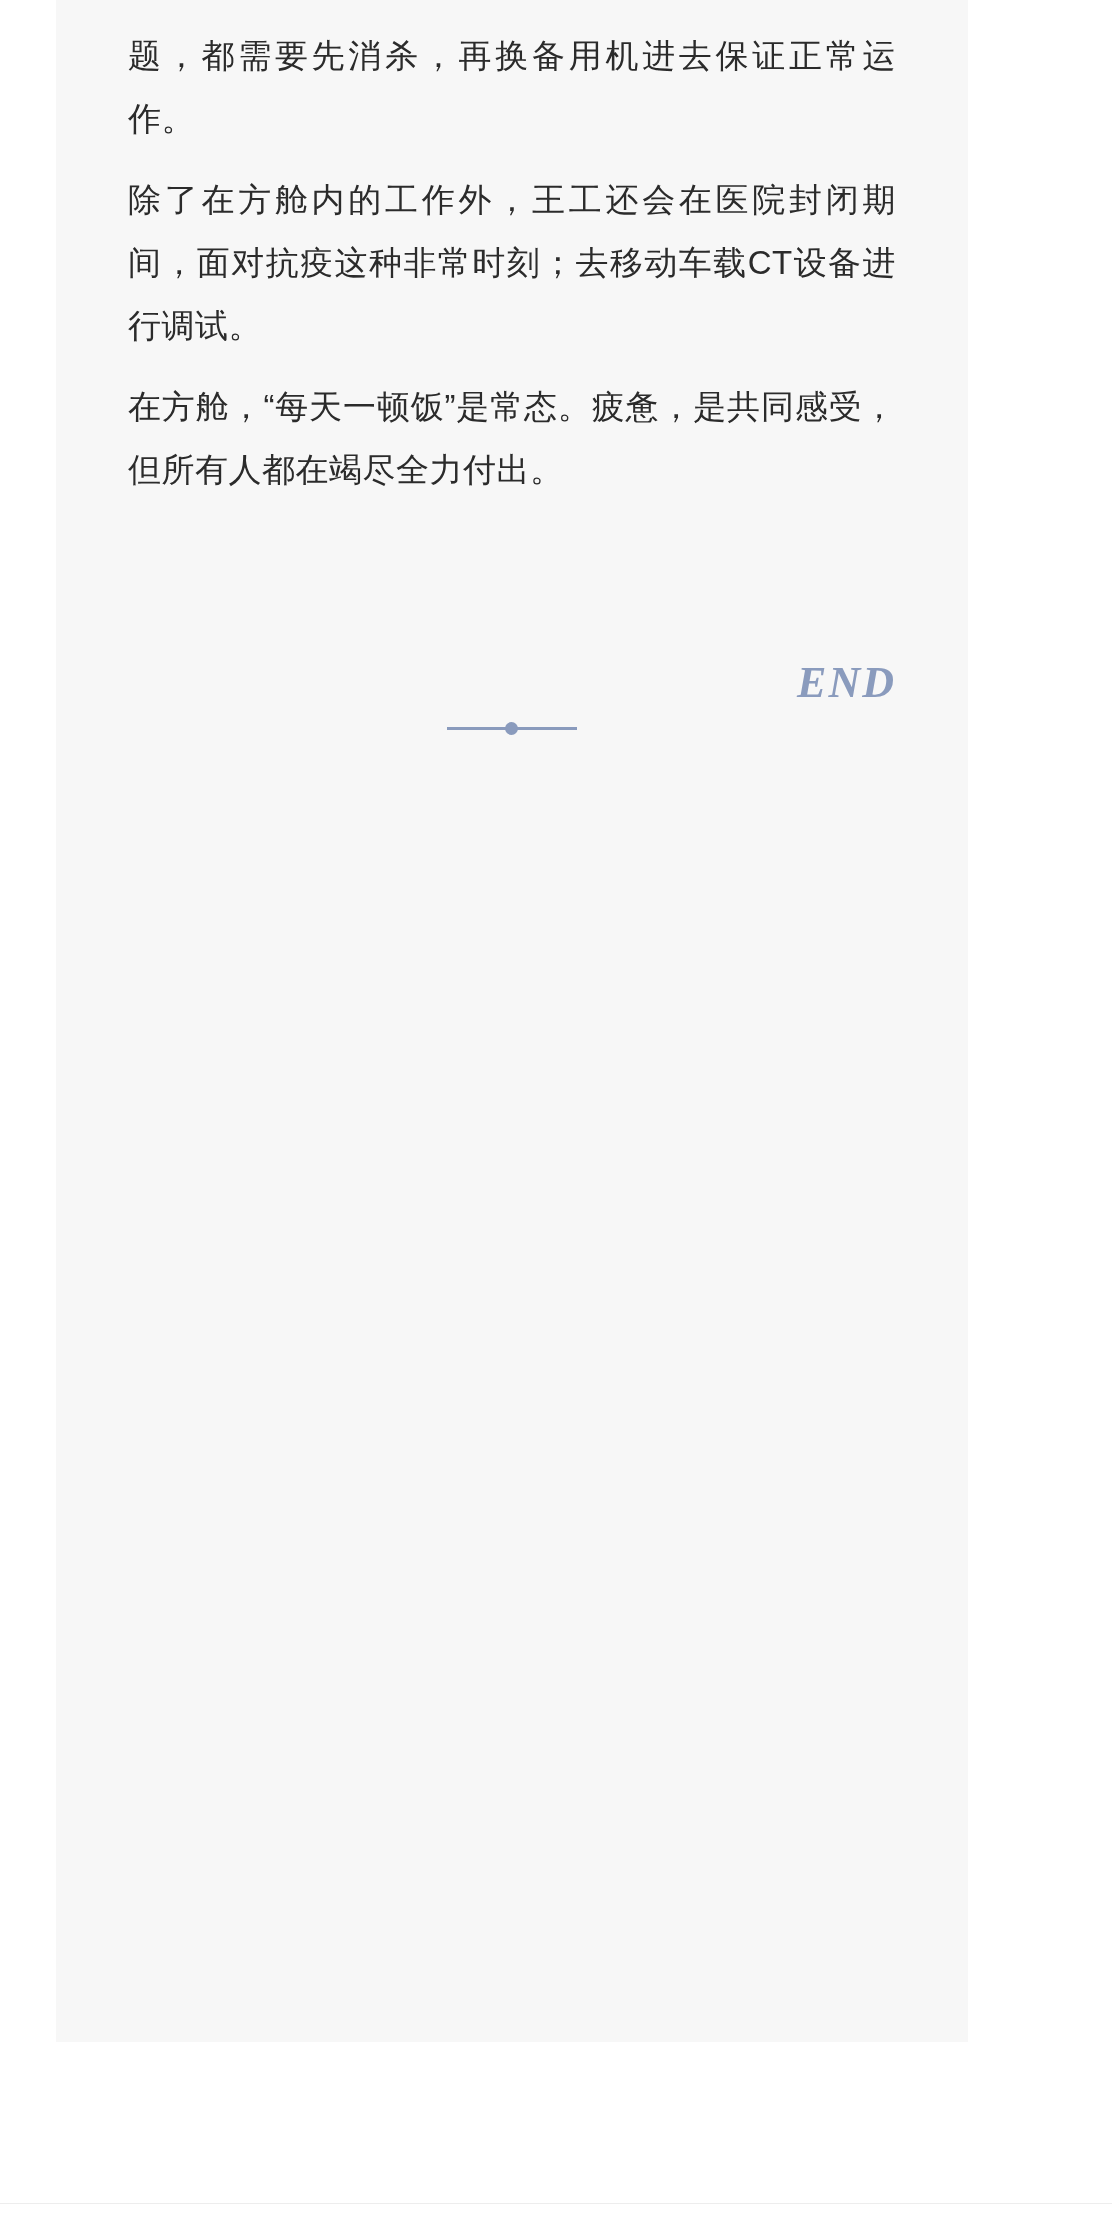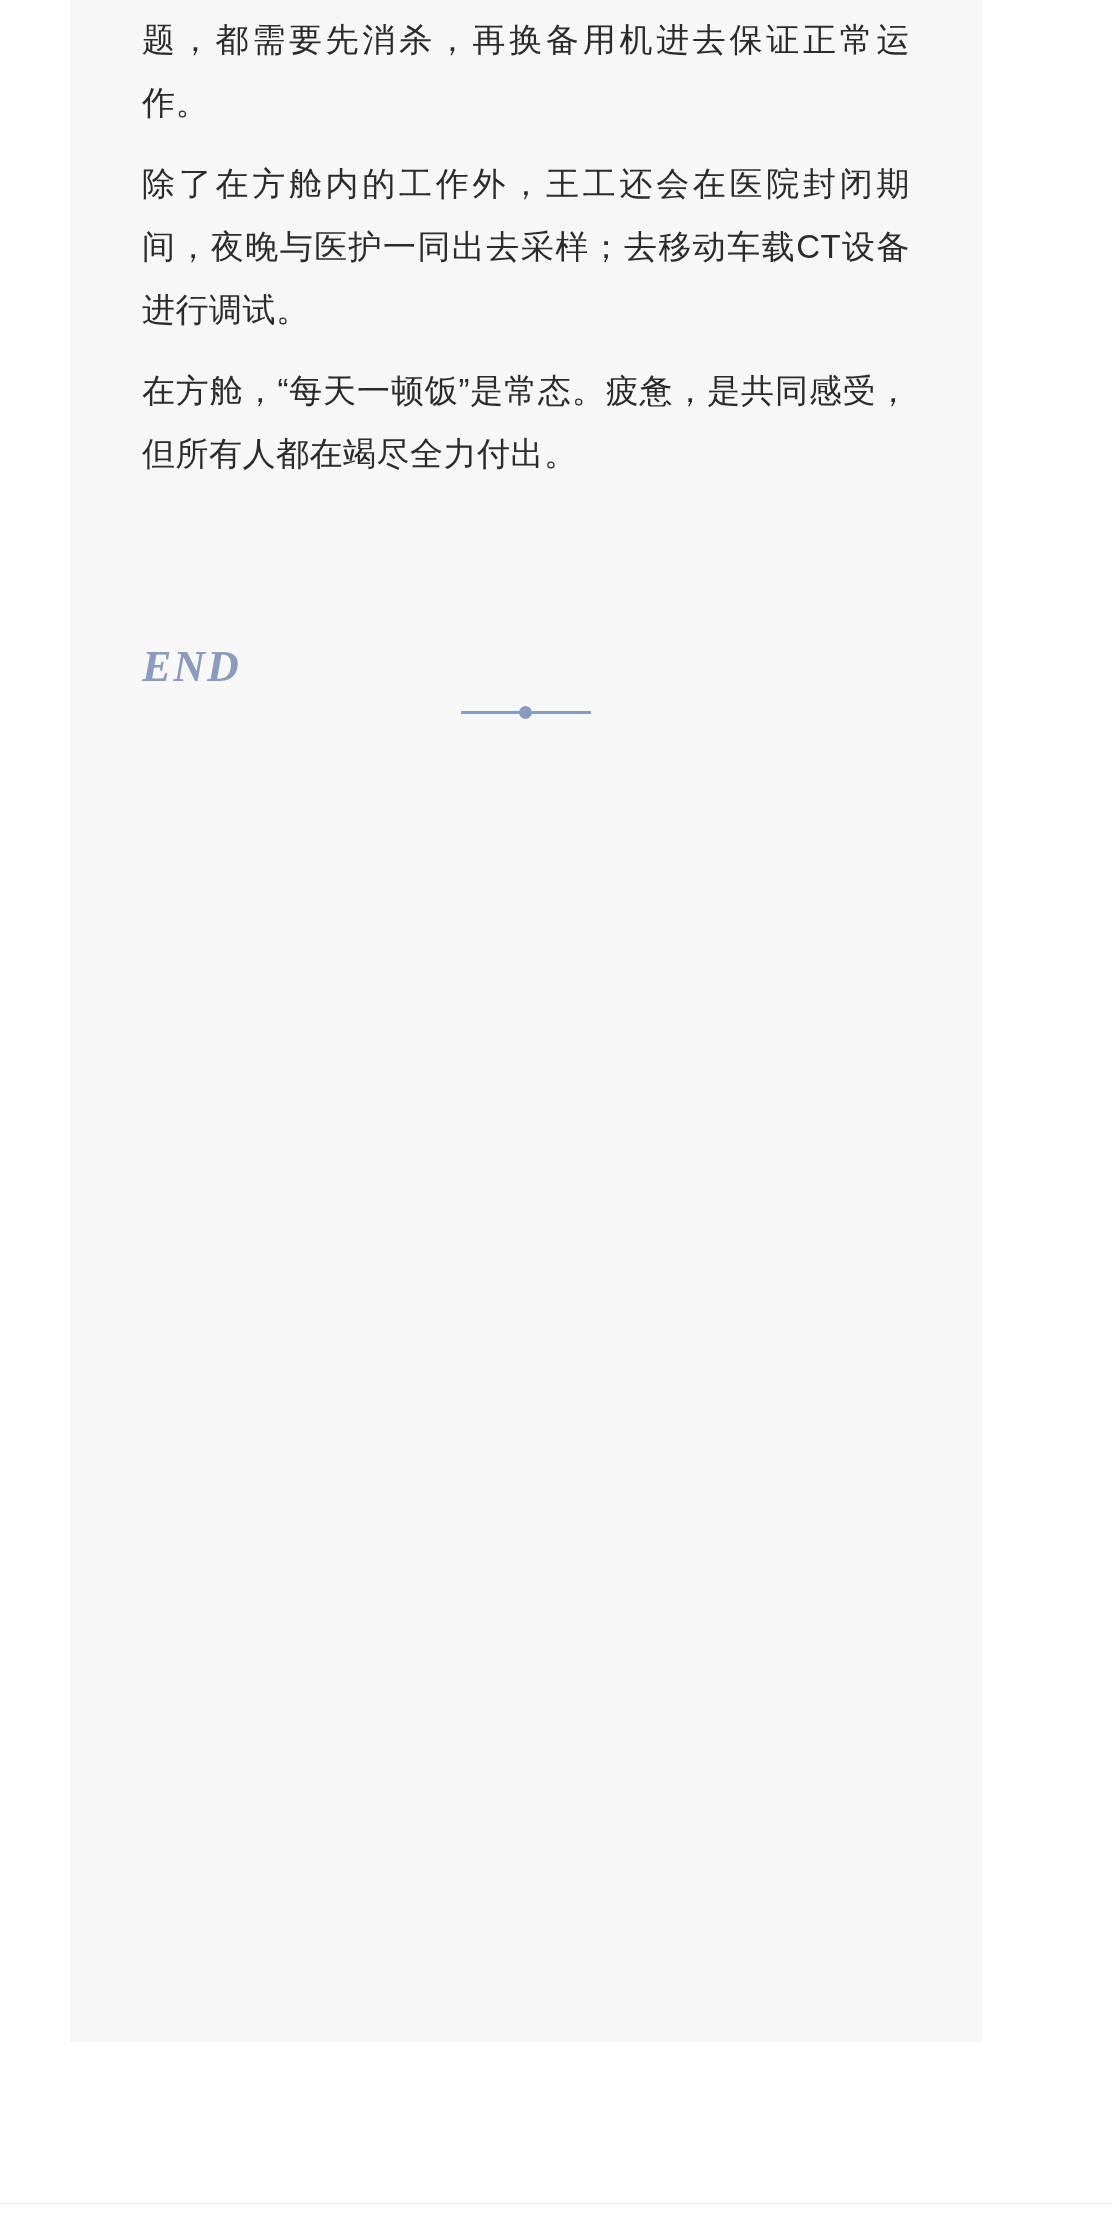--- a/index.html
+++ b/index.html
@@ -15,44 +15,44 @@
   }
   .page {
     position: relative;
     width: 1112px;
     height: 2222px;
     background: #ffffff;
     overflow: hidden;
   }
   .article-card {
     position: absolute;
-    left: 70px;
+    left: 56px;
     top: 0;
     width: 912px;
     
     height: 2042px;
     background: #f7f7f7;
     box-sizing: border-box;
-    padding: 0 72px;
+    padding: 16px 72px;
   }
   .para {
     color: #2b2b2b;
     font-size: 33px;
     line-height: 63px;
     letter-spacing: 0.5px;
     text-align: justify;
     margin: 0 0 18px 0;
     font-family: "Liberation Sans", sans-serif;
   }
   .para.first {
     margin-top: 0;
     padding-top: 8px;
   }
   .end-block {
-    text-align: left;
+    text-align: right;
     margin-top: 160px;
     margin-bottom: 150px;
   }
   .end-word {
     display: inline-block;
     color: #8a9bbd;
     font-family: "Liberation Serif", serif;
     font-style: italic;
     font-weight: bold;
     font-size: 44px;
@@ -99,21 +99,21 @@
   }
 </style>
 </head>
 <body>
 
 <div class="page">
 
   <div class="article-card">
 
     <p class="para first">题，都需要先消杀，再换备用机进去保证正常运作。</p>
-    <p class="para">除了在方舱内的工作外，王工还会在医院封闭期间，夜晚与医护一同出去采样；去移动车载CT设备进行调试。</p>
+    <p class="para">除了在方舱内的工作外，王工还会在医院封闭期间，面对抗疫这种非常时刻；去移动车载CT设备进行调试。</p>
     <p class="para">在方舱，“每天一顿饭”是常态。疲惫，是共同感受，但所有人都在竭尽全力付出。</p>
 
     <div class="end-block">
       <div class="end-word">END</div>
       <div class="end-rule">
         <div class="line"></div>
         <div class="dot"></div>
       </div>
     </div>
 

